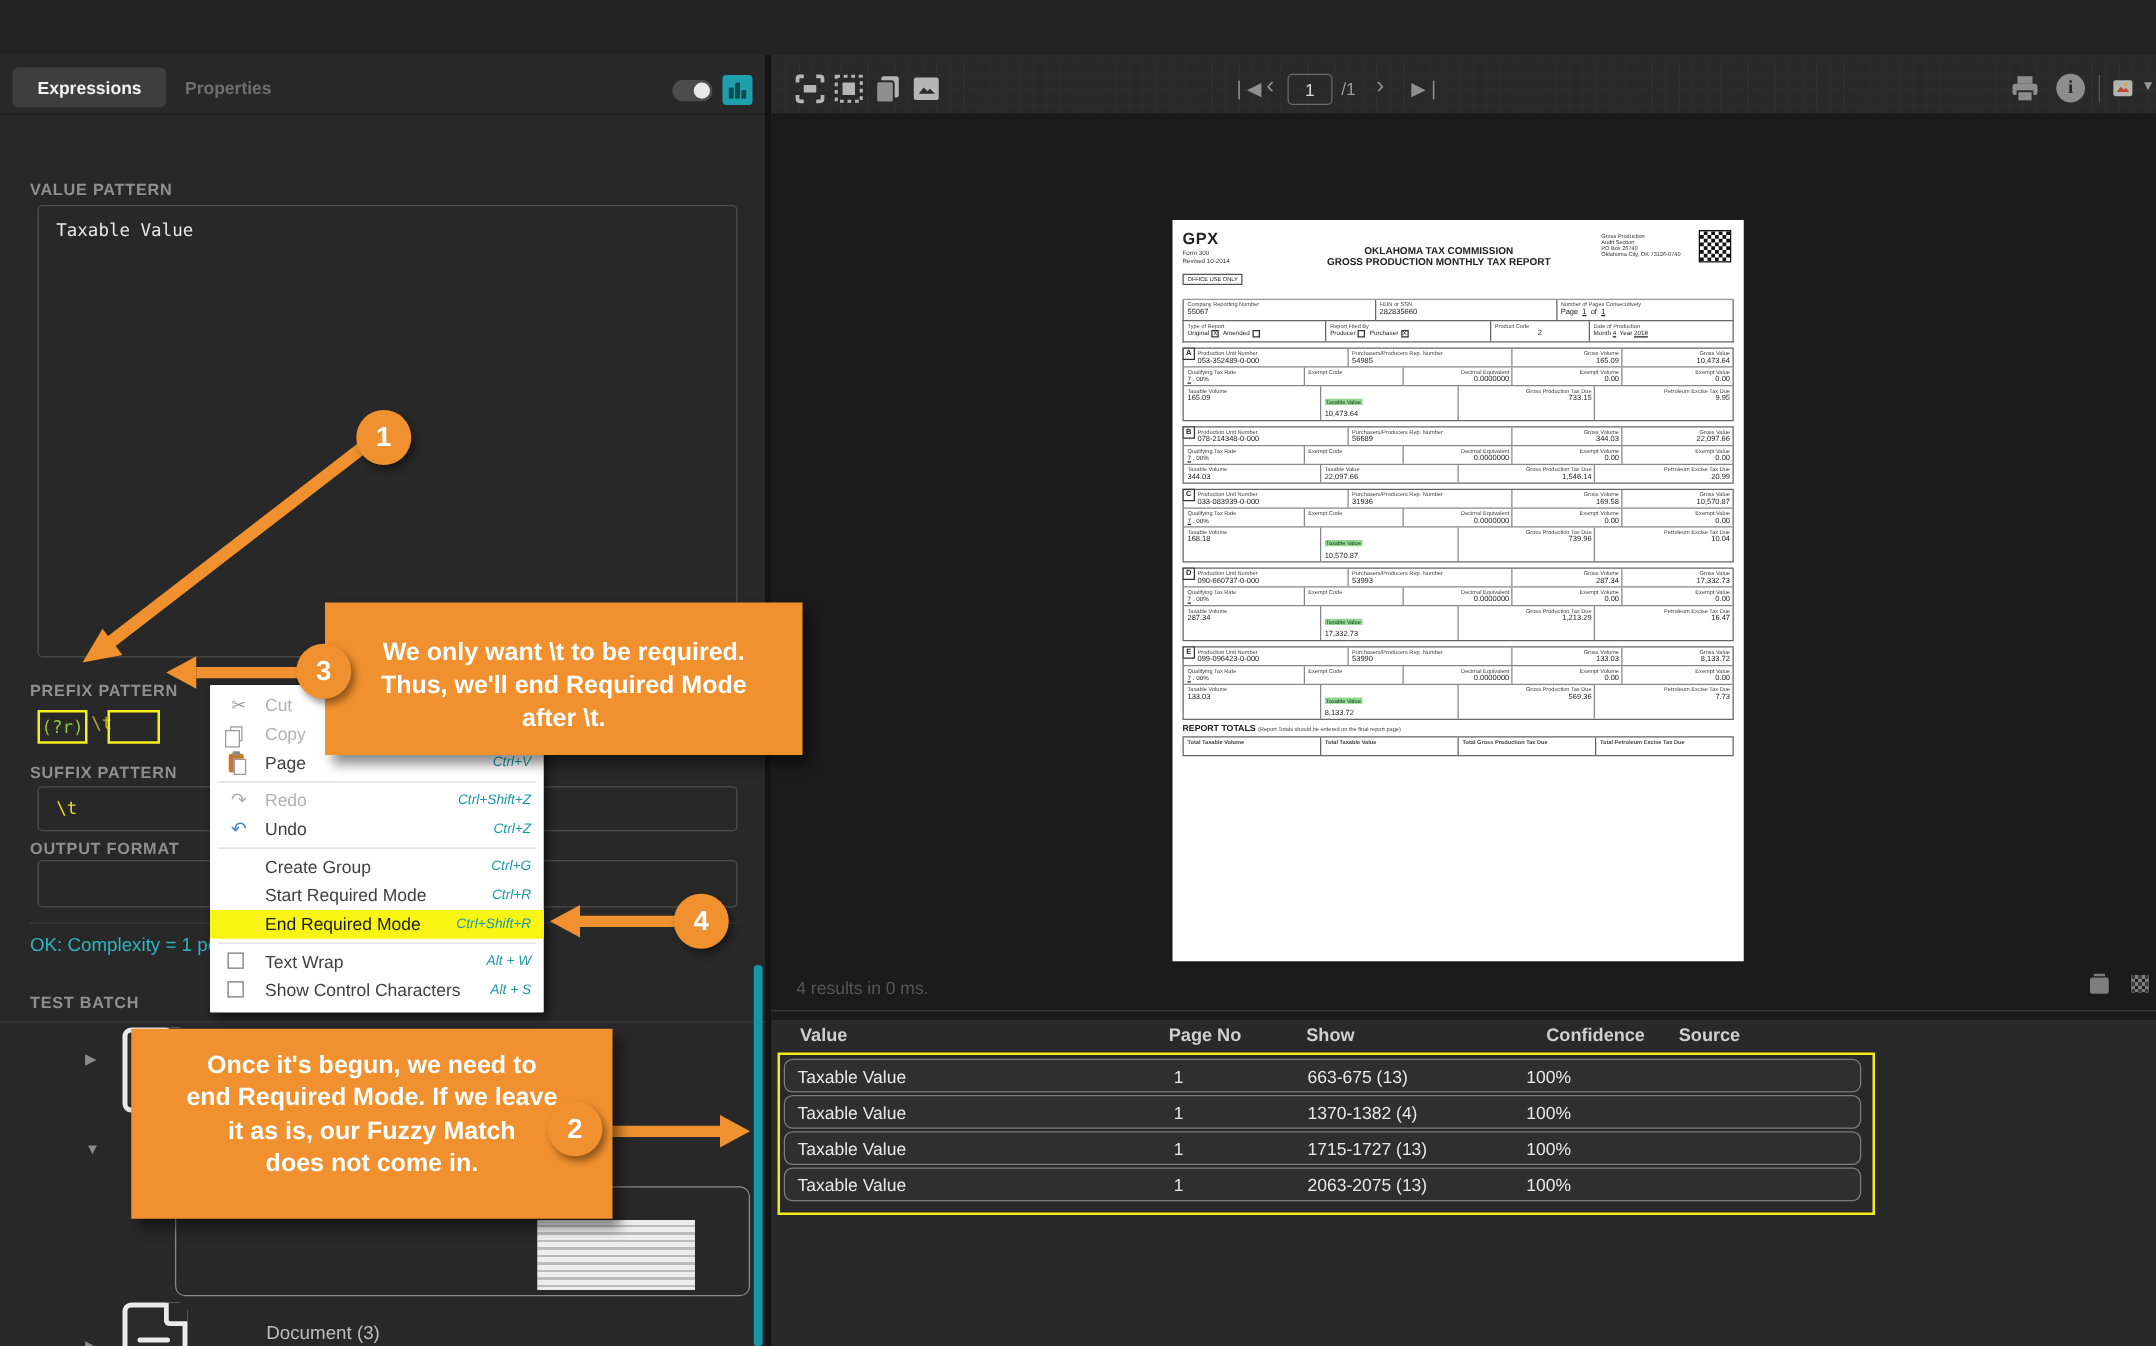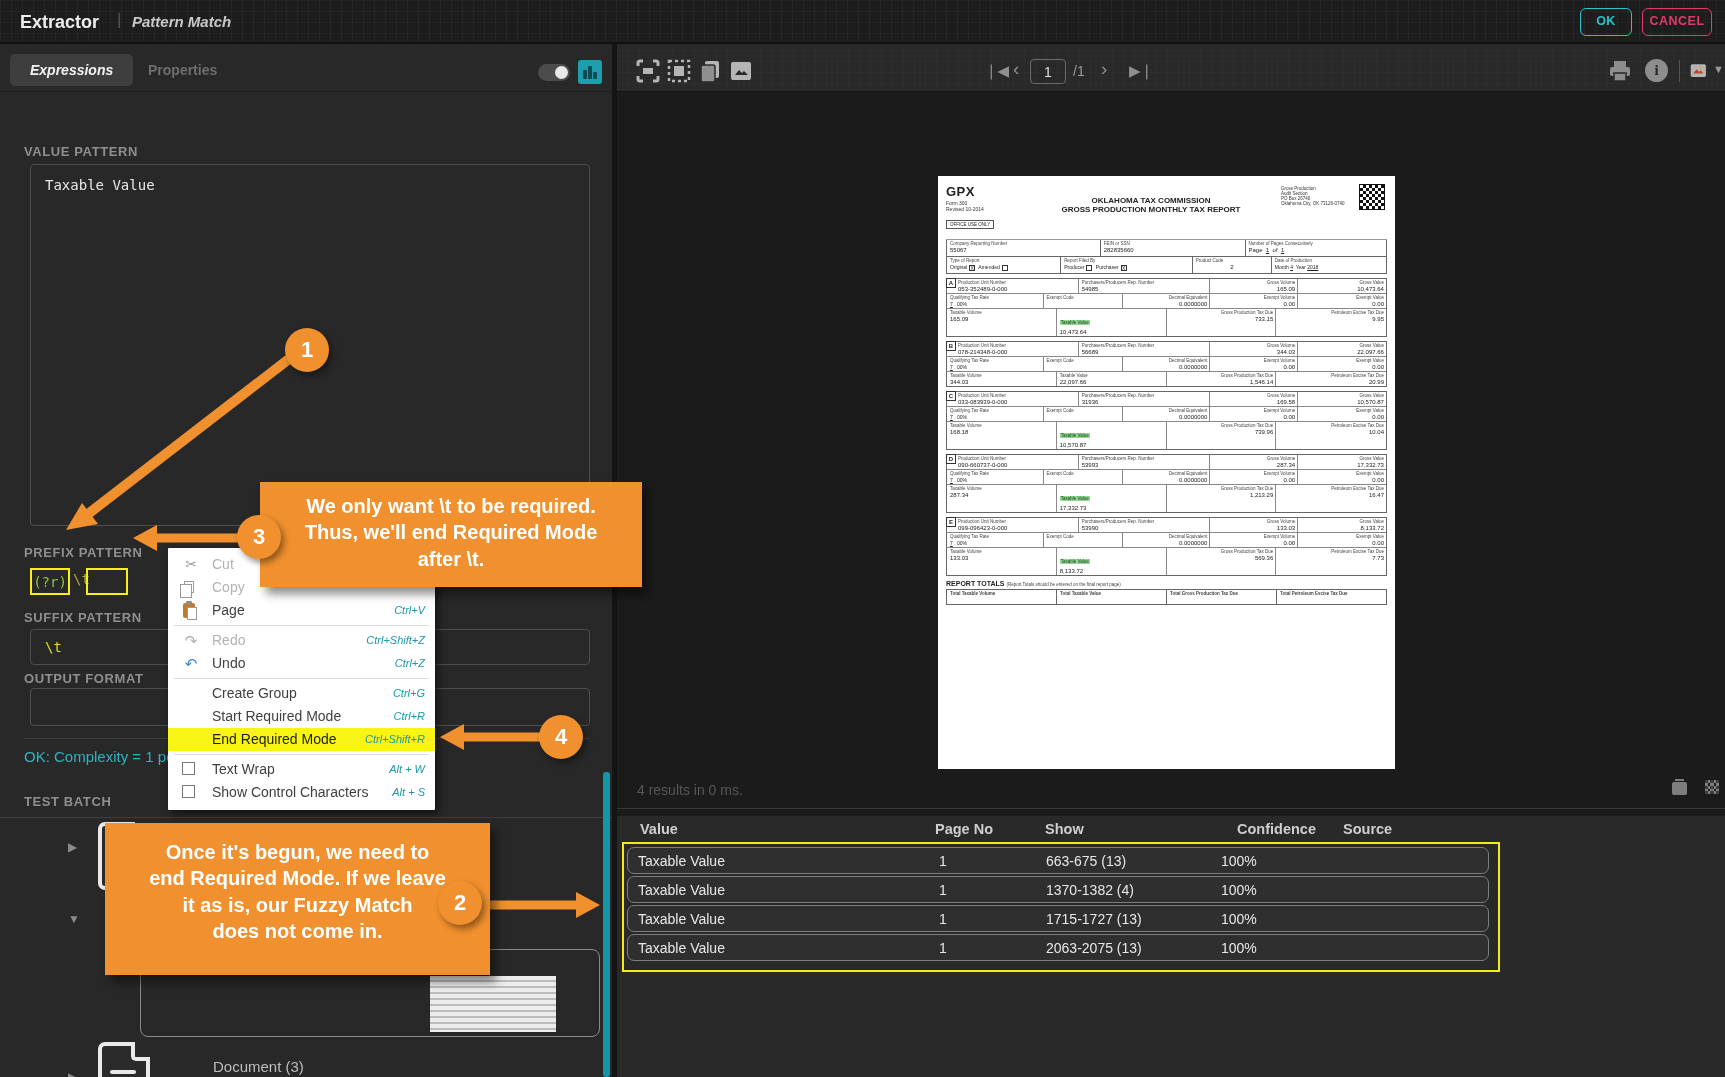--- a/index.html
+++ b/index.html
@@ -21,21 +21,21 @@
   .btn-cancel { left:1642px; width:70px; border:1.5px solid #e23b69; color:#e23b69; }
 
   
   .left-panel { position:absolute; left:0; top:44px; width:612px; height:1033px; background:#282828; }
   .panel-divider { position:absolute; left:612px; top:44px; width:5px; height:1033px; background:#141414; }
   .right-panel { position:absolute; left:617px; top:44px; width:1108px; height:1033px; background:#292929; }
 
   
   .tabbar { position:absolute; left:0; top:6px; width:612px; height:42px; border-bottom:1px solid #1e1e1e; }
   .tab { position:absolute; top:4px; height:32px; line-height:32px; padding:0 20px; font-size:14px; font-weight:bold; border-radius:5px; cursor:pointer; }
-  .tab.active { left:10px; background:#3e3e3e; color:#f2f2f2;font-style:italic; }
+  .tab.active { left:10px; background:#3e3e3e; color:#f2f2f2; }
   .tab.inactive { left:128px; color:#6e6e6e; }
   .toggle { position:absolute; left:538px; top:14px; width:32px; height:17px; border-radius:9px; background:#4c4c4c; cursor:pointer; }
   .toggle::after { content:""; position:absolute; right:2px; top:2px; width:13px; height:13px; border-radius:50%; background:#e9e9e9; }
   .chartbtn { position:absolute; left:578px; top:10px; width:24px; height:24px; background:#1d9fae; border-radius:3px; cursor:pointer; }
   .chartbtn i { position:absolute; bottom:5px; width:4px; background:#0d4a52; border-radius:1px; }
   .chartbtn i:nth-child(1){ left:5px; height:9px; } .chartbtn i:nth-child(2){ left:10px; height:13px; } .chartbtn i:nth-child(3){ left:15px; height:7px; }
 
   .sec-label { position:absolute; left:24px; font-size:13px; font-weight:bold; color:#8f8f8f; letter-spacing:.6px; }
   .field { position:absolute; left:30px; width:560px; border:1px solid #4e4e4e; border-radius:4px; background:transparent; }
   .mono { font-family:"DejaVu Sans Mono", monospace; }
@@ -160,27 +160,20 @@
     text-align:center; z-index:70; box-shadow:6px 7px 9px rgba(0,0,0,.45); white-space:pre-line; }
   .badge { position:absolute; width:44px; height:44px; border-radius:50%; background:#f0902e; color:#fff;
     font-size:22px; font-weight:bold; text-align:center; line-height:44px; z-index:71; box-shadow:3px 4px 6px rgba(0,0,0,.4); }
   .arrows { position:absolute; left:0; top:0; width:1725px; height:1077px; z-index:60; pointer-events:none; }
 </style>
 </head>
 <body>
 
 <div class="app">
 
-  <div class="topbar">
-    <span class="app-title">Extractor</span>
-    <span class="title-sep">|</span>
-    <span class="app-subtitle">Pattern Match</span>
-    <div class="btn btn-ok">OK</div>
-    <div class="btn btn-cancel">CANCEL</div>
-  </div>
 
   <div class="left-panel">
     <div class="tabbar">
       <div class="tab active">Expressions</div>
       <div class="tab inactive">Properties</div>
       <div class="toggle"></div>
       <div class="chartbtn">
           <i></i>
           <i></i>
           <i></i>
@@ -748,21 +741,21 @@
     <line x1="470" y1="905" x2="578" y2="905" stroke="#f0902e" stroke-width="9"></line>
     <polygon points="600,905 576,892 576,918" fill="#f0902e"></polygon>
     <line x1="250" y1="538" x2="157" y2="538" stroke="#f0902e" stroke-width="9"></line>
     <polygon points="133,538 157,525 157,551" fill="#f0902e"></polygon>
     <line x1="556" y1="737" x2="464" y2="737" stroke="#f0902e" stroke-width="9"></line>
     <polygon points="440,737 464,724 464,750" fill="#f0902e"></polygon>
   </svg>
 
   <div class="badge" style="left:285px; top:328px;">1</div>
 
-  <div class="co" style="left:260px; top:482px; width:382px; height:105px; padding-top:11px;">We only want \t to be required.
+  <div class="co" style="left:260px; top:482px; width:382px; height:122px; padding-top:27px;">We only want \t to be required.
 Thus, we'll end Required Mode
 after \t.</div>
   <div class="badge" style="left:237px; top:515px;">3</div>
 
   <div class="co" style="left:105px; top:823px; width:385px; height:152px; padding-top:16px;">Once it's begun, we need to
 end Required Mode. If we leave
 it as is, our Fuzzy Match
 does not come in.</div>
   <div class="badge" style="left:438px; top:881px;">2</div>
 

